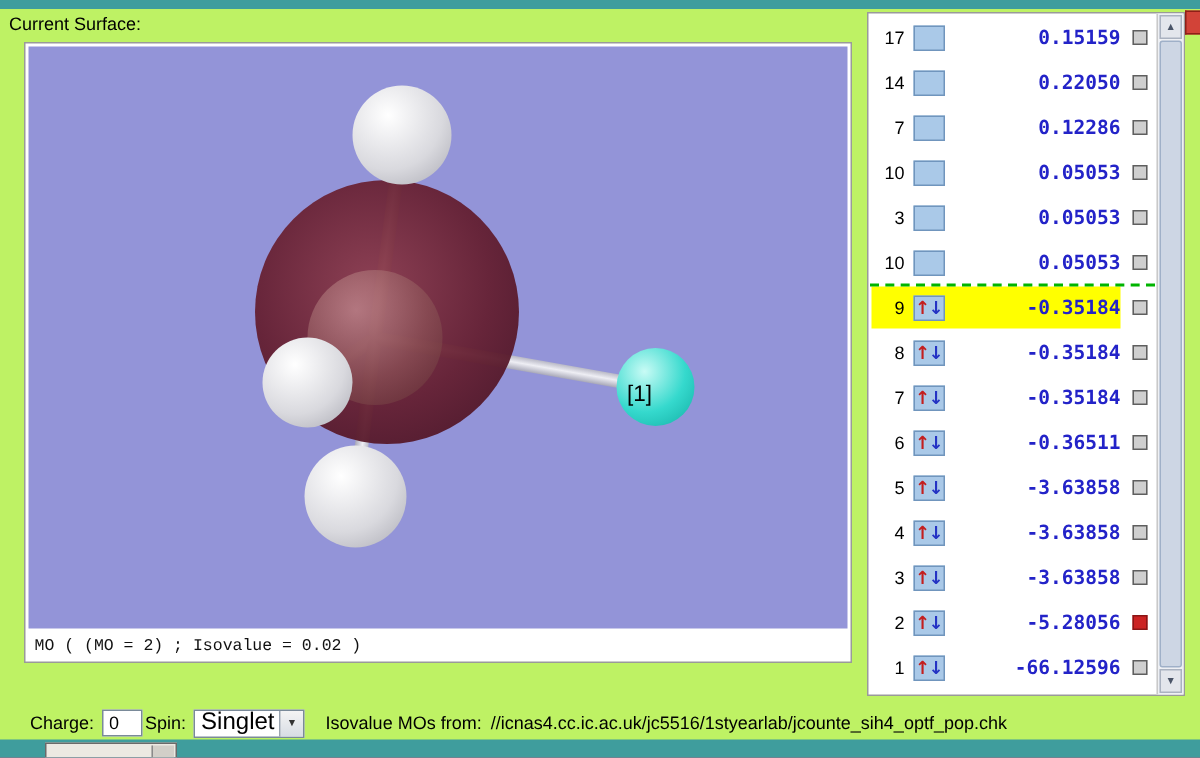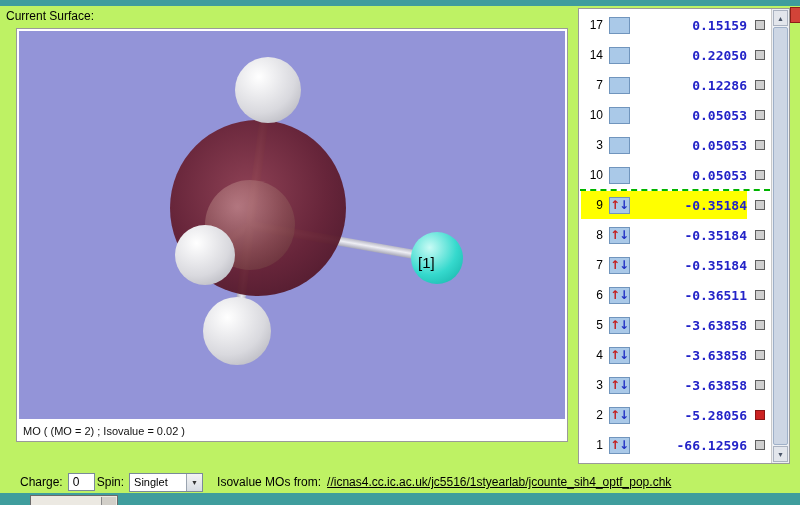--- a/index.html
+++ b/index.html
@@ -6,21 +6,21 @@
   html,body { background:#777; }
   body { font-family:"Liberation Sans", sans-serif; }
 
   .screen { position:relative; width:800px; height:505px; background:var(--desktop-color,#3f9d9d); overflow:hidden; }
   .window { position:absolute; left:0; top:6px; width:800px; height:487px; background:#bef264; }
 
   .surface-label { position:absolute; left:6px; top:3px; font-size:12px; color:#000; }
 
   .viewport-panel { position:absolute; left:16px; top:22px; width:552px; height:414px; background:#fff; border:1px solid #9a9a9a; }
   .purple { position:absolute; left:2px; top:2px; width:546px; height:388px; background:var(--viewport-bg,#9394d8); overflow:hidden; }
-  .mo-caption { position:absolute; left:6px; bottom:4px; font-size:11px; color:#111; }
+  .mo-caption { position:absolute; left:6px; bottom:4px; font-size:11px; color:#111;font-family:Liberation Mono, monospace; }
 
   .bond { position:absolute; height:9px; border-radius:4.5px;
           background:linear-gradient(to bottom,#b9b9c6,#eeeef4 45%,#a8a8b8);
           transform-origin:0 50%; z-index:1; }
   .b1 { left:231px; top:190px; width:137px; transform:rotate(-82.4deg); }
   .b2 { left:231px; top:190px; width:55px;  transform:rotate(146.3deg); }
   .b3 { left:231px; top:190px; width:106px; transform:rotate(97.1deg); }
   .b4 { left:231px; top:190px; width:190px; transform:rotate(10deg); }
 
   .sphere { position:absolute; border-radius:50%; }
@@ -66,25 +66,25 @@
   .close-partial { position:absolute; right:0; top:1px; width:10px; height:16px; background:#d24338;
                    border:1px solid #8e1f17; border-right:none; }
 
   .footer { position:absolute; left:0; bottom:1px; height:20px; display:flex; align-items:center; }
   .lbl { font-size:12px; margin-left:20px; color:#000; }
   .charge-input { width:27px; height:18px; margin-left:5px; border:1px solid #7a8a99; font-size:12px;
                   padding-left:4px; background:#fff; font-family:"Liberation Sans",sans-serif; }
   .lbl.spin { margin-left:2px; }
   .combo { margin-left:5px; width:74px; height:19px; border:1px solid #7a8a99; background:#fff;
            display:flex; align-items:center; }
-  .combo-val { font-size:11px; padding-left:4px; flex:1; }
+  .combo-val { font-size:16px; padding-left:4px; flex:1; }
   .combo-btn { width:16px; height:17px; background:linear-gradient(#f4f4f4,#d8dde4); border-left:1px solid #9aa4b0;
                font-size:7px; color:#333; display:flex; align-items:center; justify-content:center; }
   .src-lbl { font-size:12px; margin-left:14px; color:#000; }
-  .src-path { font-size:12px; margin-left:6px; color:#000;text-decoration:underline; }
+  .src-path { font-size:12px; margin-left:6px; color:#000; }
 
   .partial-combo { position:absolute; left:30px; top:495px; width:88px; height:16px; background:#ece9e2;
                    border:1px solid #6a6a6a; }
   .partial-combo-btn { position:absolute; right:1px; top:1px; bottom:1px; width:15px; background:#d2cfc8;
                        border-left:1px solid #8a8a8a; }
 </style>
 </head>
 <body>
 
 <div class="screen">

